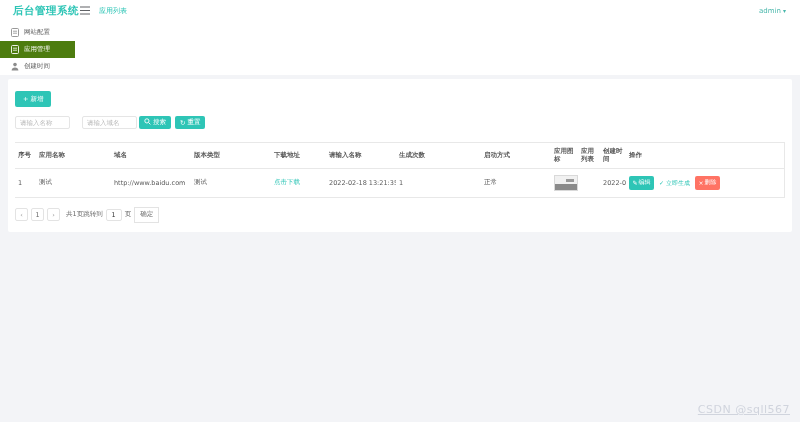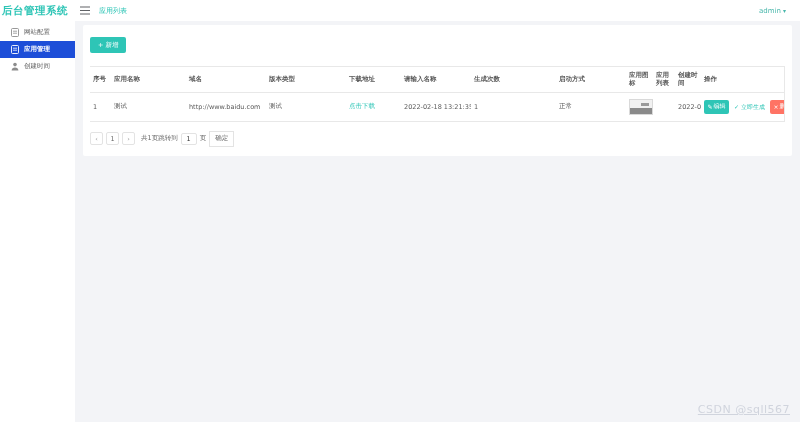--- a/index.html
+++ b/index.html
@@ -2,32 +2,32 @@
 <html><head>
 <meta charset="utf-8">
 <style>
   * { margin:0; padding:0; box-sizing:border-box; }
   html,body { width:800px; height:422px; overflow:hidden; }
   body { font-family:"DejaVu Sans","Liberation Sans",sans-serif; background:#fff; }
   .screen { position:relative; width:800px; height:422px; overflow:hidden; }
 
   
   .top-header { height:21px; display:flex; align-items:center; background:#fff; }
-  .logo { width:75px; padding-left:2px; font-size:10.5px; font-weight:bold; color:#2ec5b6; letter-spacing:.5px; white-space:nowrap; }
+  .logo { width:75px; padding-left:13px; font-size:10.5px; font-weight:bold; color:#2ec5b6; letter-spacing:.5px; white-space:nowrap; }
   .hamburger { margin-left:5px; display:inline-flex; align-items:center; cursor:pointer; }
   .breadcrumb { margin-left:9px; font-size:7px; color:#2ec5b6; cursor:pointer; }
   .user-menu { margin-left:auto; margin-right:14px; display:flex; align-items:center; gap:2px; font-size:7px; color:#49b7ab; cursor:pointer; }
   .user-menu .caret { font-size:6px; color:#49b7ab; }
 
   
-  .body-row { display:flex; height:401px; }
+  .body-row { display:flex; height:401px;flex-direction:column; }
   .sidebar { width:75px; background:#fff; padding-top:3px; flex:none; }
   .side-item { height:17px; display:flex; align-items:center; gap:5px; padding-left:11px; font-size:6.5px; color:#595959; cursor:pointer; }
   .side-item .s-icon { display:inline-flex; color:#8c8c8c; }
-  .side-item.active { background:#1d4ed8; color:#fff;font-weight:bold; }
+  .side-item.active { background:#4d7c0f; color:#fff; }
   .side-item.active .s-icon { color:#fff; }
 
   .main { flex:1; background:#f3f4f7; padding:4px 8px 0 8px; }
   .card { background:#fff; border-radius:2px; padding:7px 7px 9px 7px; }
 
   
   .btn { border:none; border-radius:2px; cursor:pointer; display:inline-flex; align-items:center; white-space:nowrap; font-family:inherit; }
   .btn-teal { background:#2ec5b6; color:#fff; }
   .add-btn { font-size:6.5px; padding:3.5px 8px; gap:2px; }
   .search-row { margin-top:9px; display:flex; align-items:center; }
@@ -112,20 +112,37 @@
     </aside>
 
     <main class="main">
       <div class="card">
 
         <button class="btn btn-teal add-btn">
           <span>+</span>
           <span>新增</span>
         </button>
 
+        <div class="search-row">
+          <input class="inp-name" type="text" placeholder="请输入名称" style="">
+          <input class="inp-domain" type="text" placeholder="请输入域名" style="">
+          <button class="btn btn-teal small-btn">
+            <span>
+              <svg width="7" height="7" viewBox="0 0 7 7">
+                  <circle cx="2.9" cy="2.9" r="2.1" fill="none" stroke="#fff" stroke-width="0.9"></circle>
+                  <path d="M4.6 4.6L6.4 6.4" stroke="#fff" stroke-width="0.9"></path>
+                </svg>
+            </span>
+            <span>搜索</span>
+          </button>
+          <button class="btn btn-teal small-btn reset-btn">
+            <span>↻</span>
+            <span>重置</span>
+          </button>
+        </div>
 
         <table>
           <colgroup>
             <col style="width:21px">
               <col style="width:75px">
               <col style="width:80px">
               <col style="width:80px">
             <col style="width:55px">
               <col style="width:70px">
               <col style="width:85px">

